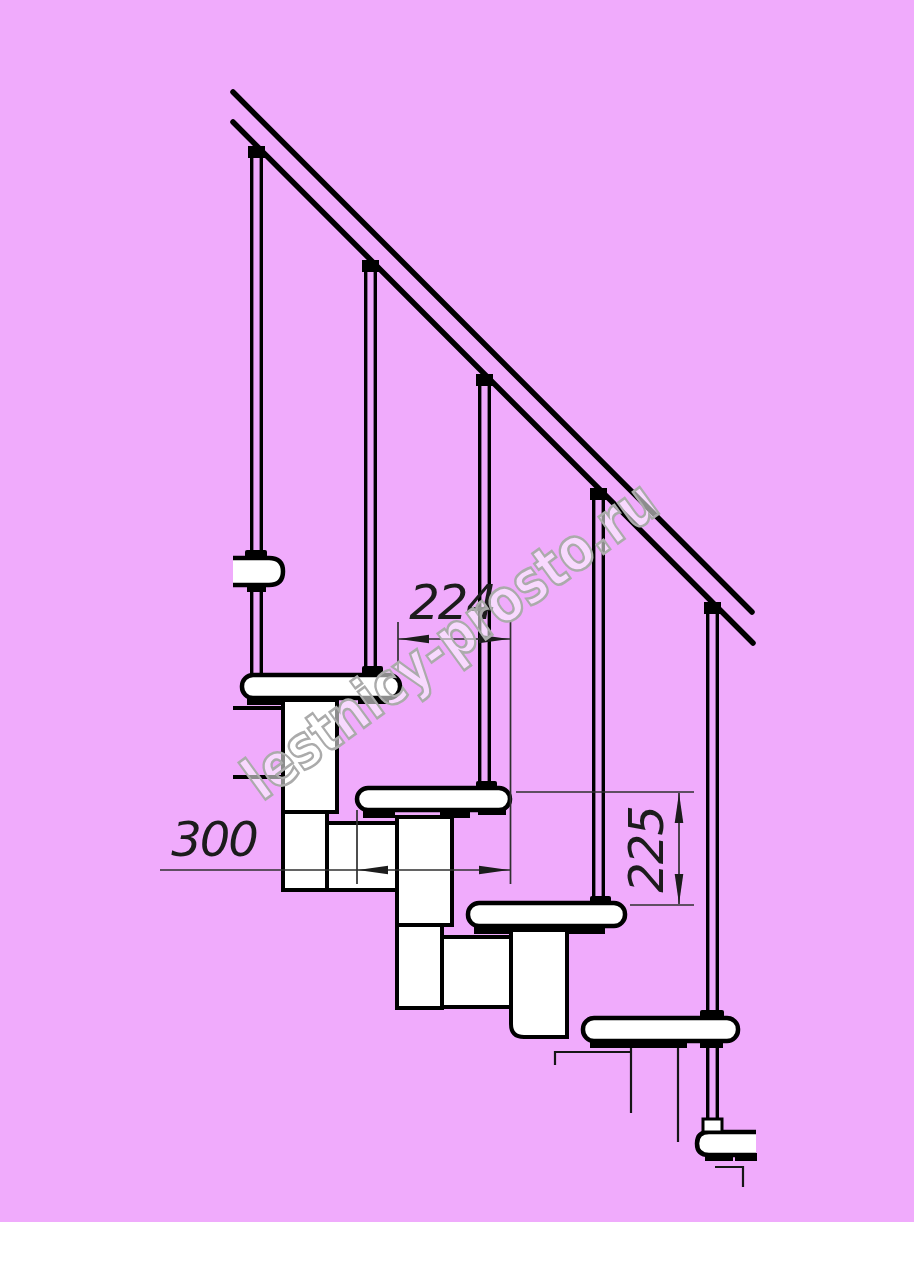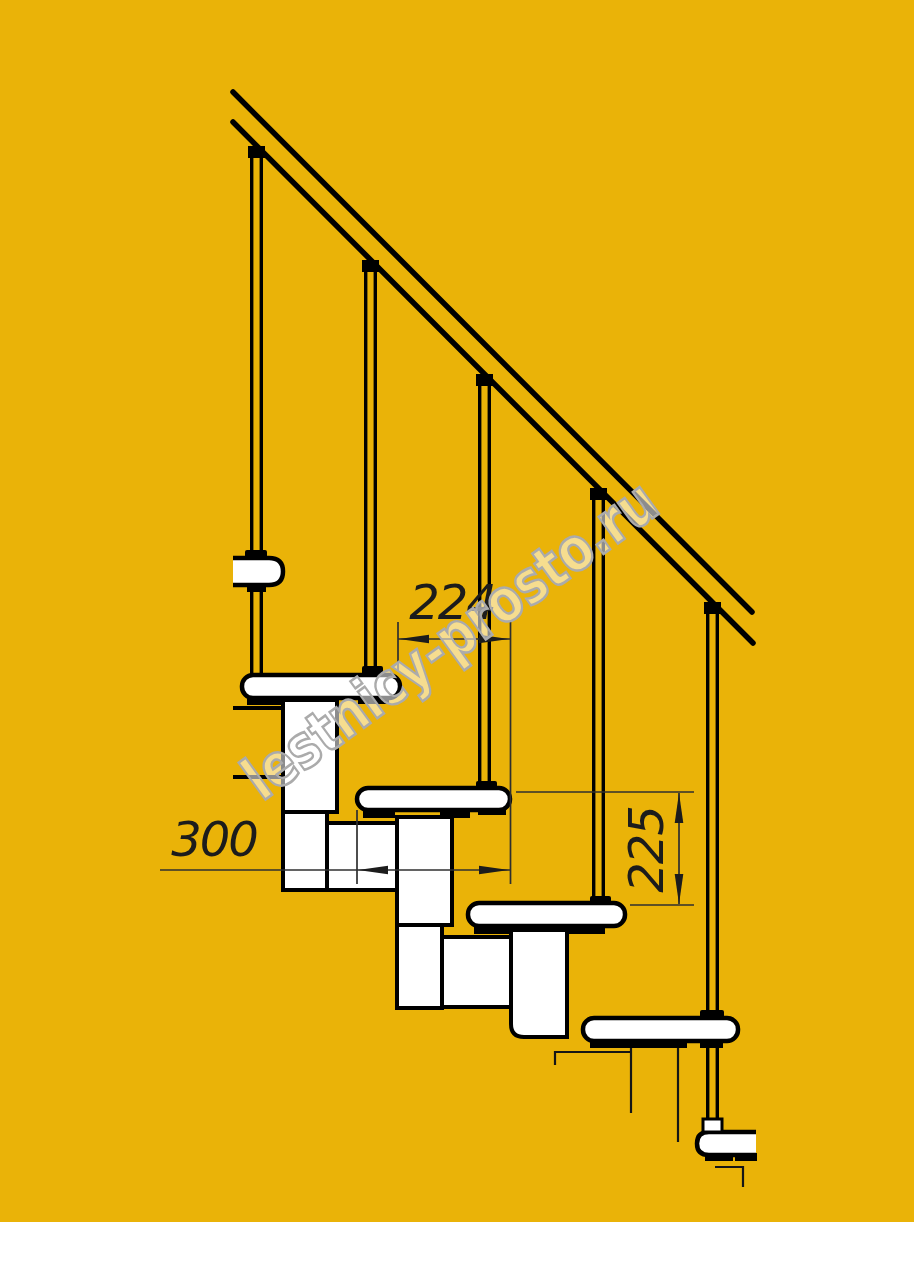--- a/index.html
+++ b/index.html
@@ -1,20 +1,20 @@
 <!DOCTYPE html>
 <html><head>
 <meta charset="utf-8">
 <style>
   html, body { margin: 0; padding: 0; background: #ffffff; }
   .page {
     position: relative;
     width: 914px;
     height: 1222px;
-    background: #eab308;
+    background: #f0abfc;
     overflow: hidden;
     font-family: "DejaVu Sans", sans-serif;
   }
   svg text.dim-label {
     font-family: "DejaVu Sans", sans-serif;
     font-style: italic;
     font-size: 48px;
     letter-spacing: -2px;
     fill: #1c1c1c;
   }

